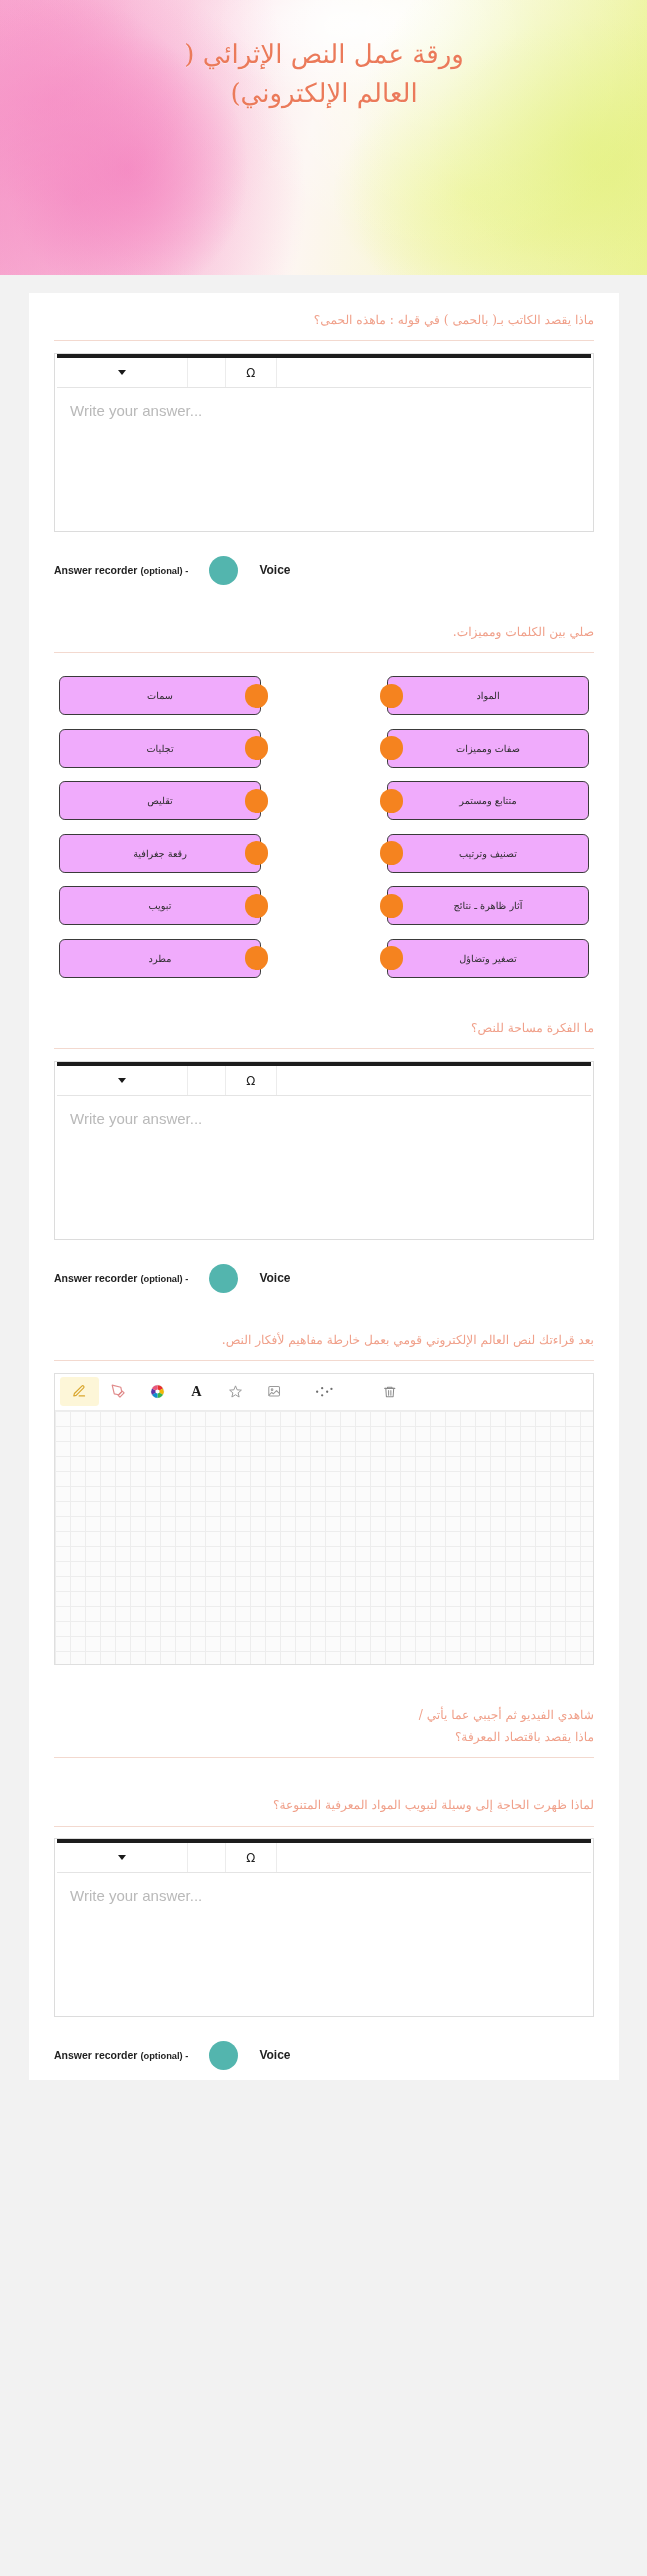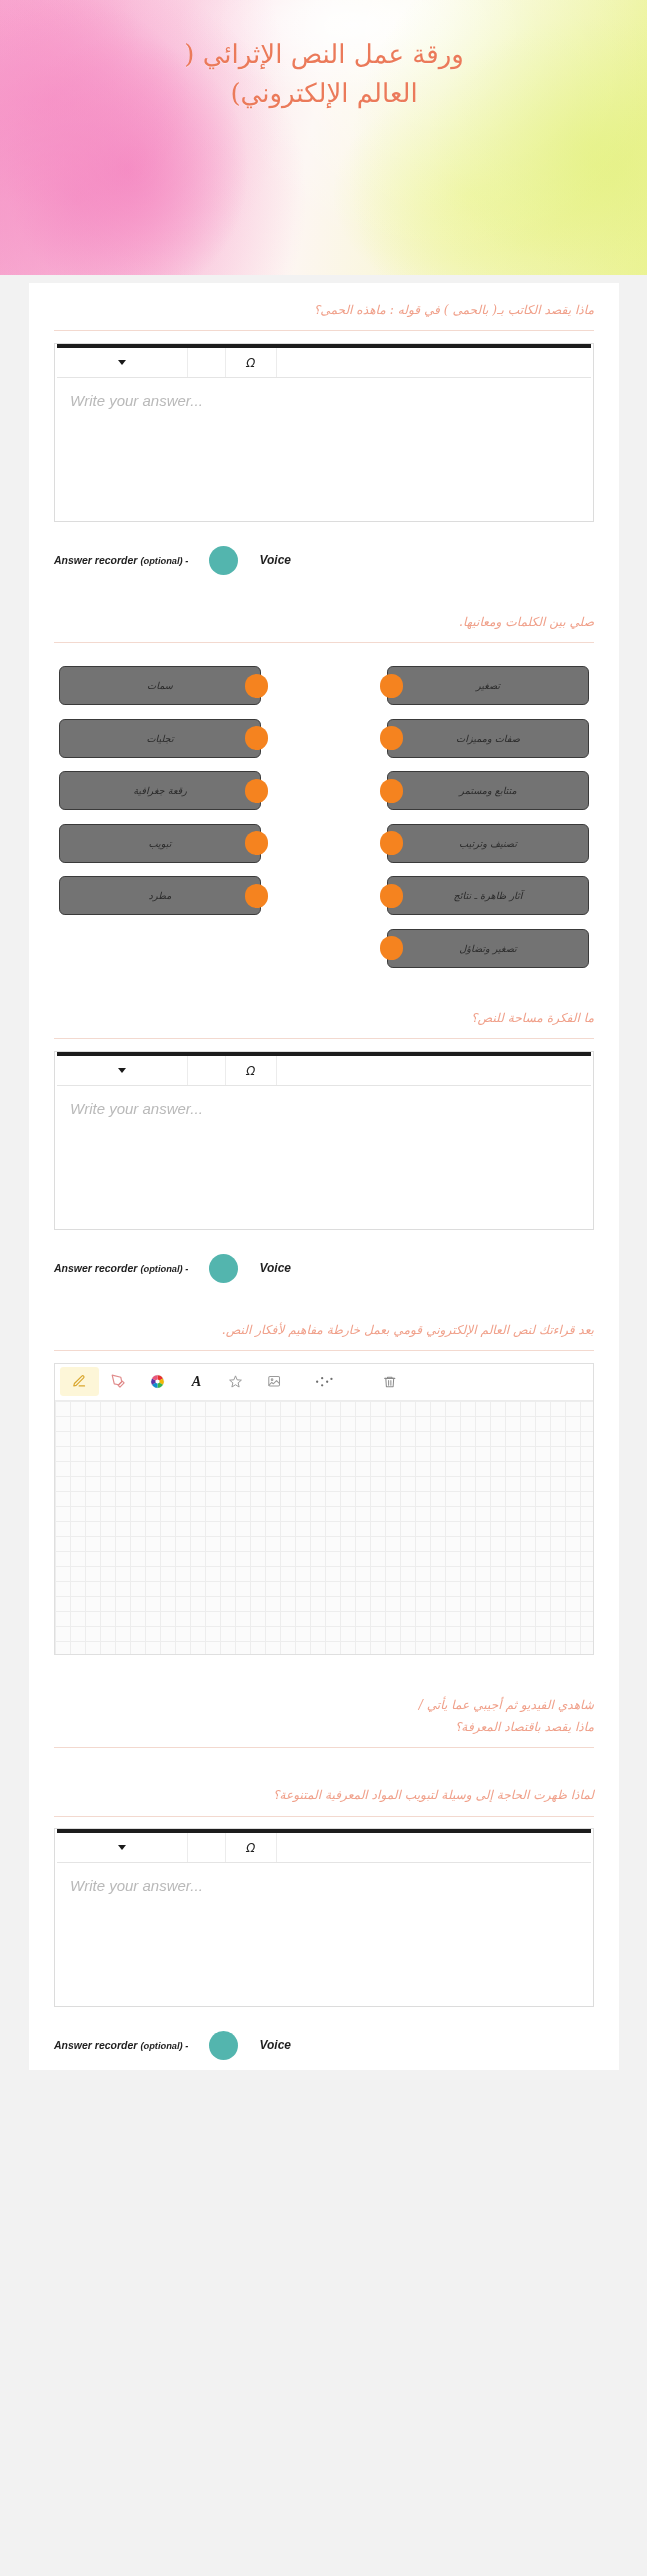--- a/index.html
+++ b/index.html
@@ -48,24 +48,23 @@
     font-family: "DejaVu Serif", "Liberation Serif", serif;
     font-size: 26px;
     line-height: 1.5;
     font-weight: 400;
     text-shadow: 0 0.8px 0 rgba(255,255,255,.35);
   }
 
   
   .sheet {
     width: 590px;
-    margin: 8px auto;
+    margin: 18px auto;
     background: #ffffff;
     padding: 0 0 5px 0;
-    font-style: italic;
   }
   .block { padding: 17px 25px 8.4px 25px; }
 
   .q-title {
     direction: rtl;
     text-align: right;
     color: #f0a08a;
     font-family: "DejaVu Serif", "Liberation Serif", serif;
     font-size: 12.2px;
     line-height: 1.8;
@@ -152,21 +151,21 @@
     justify-content: space-between;
     gap: 34px;
     padding: 3.4px 30px 8.4px 30px;
   }
   .match-col { width: 202px; display: flex; flex-direction: column; gap: 13.5px; }
   .match-item {
     position: relative;
     height: 39px;
     border: 0.8px solid #3a3a3a;
     border-radius: 5.9px;
-    background: #737373;
+    background: #f0abfc;
     display: flex;
     align-items: center;
     justify-content: center;
     direction: rtl;
   }
   .match-text {
     font-family: "DejaVu Serif", "Liberation Serif", serif;
     font-size: 9.7px;
     color: #2a2a2a;
   }
@@ -243,51 +242,55 @@
       <span>Answer recorder</span>
       <span class="opt">(optional) -</span>
     </span>
     <span class="recorder-dot"></span>
     <span class="recorder-voice">Voice</span>
   </div>
 
   <div class="gap"></div>
 
   <section class="block">
-    <p class="q-title">صلي بين الكلمات ومعانيها.</p>
+    <p class="q-title">صلي بين الكلمات ومميزات.</p>
     <hr class="q-rule">
   </section>
 
   <div class="match-grid">
     <div class="match-col left">
       <div class="match-item">
         <span class="match-text">سمات</span>
         <span class="match-dot"></span>
       </div>
       <div class="match-item">
         <span class="match-text">تجليات</span>
         <span class="match-dot"></span>
       </div>
       <div class="match-item">
+        <span class="match-text">تقليص</span>
+        <span class="match-dot"></span>
+      </div>
+      <div class="match-item">
         <span class="match-text">رقعة جغرافية</span>
         <span class="match-dot"></span>
       </div>
       <div class="match-item">
         <span class="match-text">تبويب</span>
         <span class="match-dot"></span>
       </div>
       <div class="match-item">
         <span class="match-text">مطرد</span>
         <span class="match-dot"></span>
       </div>
     </div>
 
     <div class="match-col right">
       <div class="match-item">
-        <span class="match-text">تصغير</span>
+        <span class="match-text">المواد</span>
         <span class="match-dot"></span>
       </div>
       <div class="match-item">
         <span class="match-text">صفات ومميزات</span>
         <span class="match-dot"></span>
       </div>
       <div class="match-item">
         <span class="match-text">متتابع ومستمر</span>
         <span class="match-dot"></span>
       </div>

